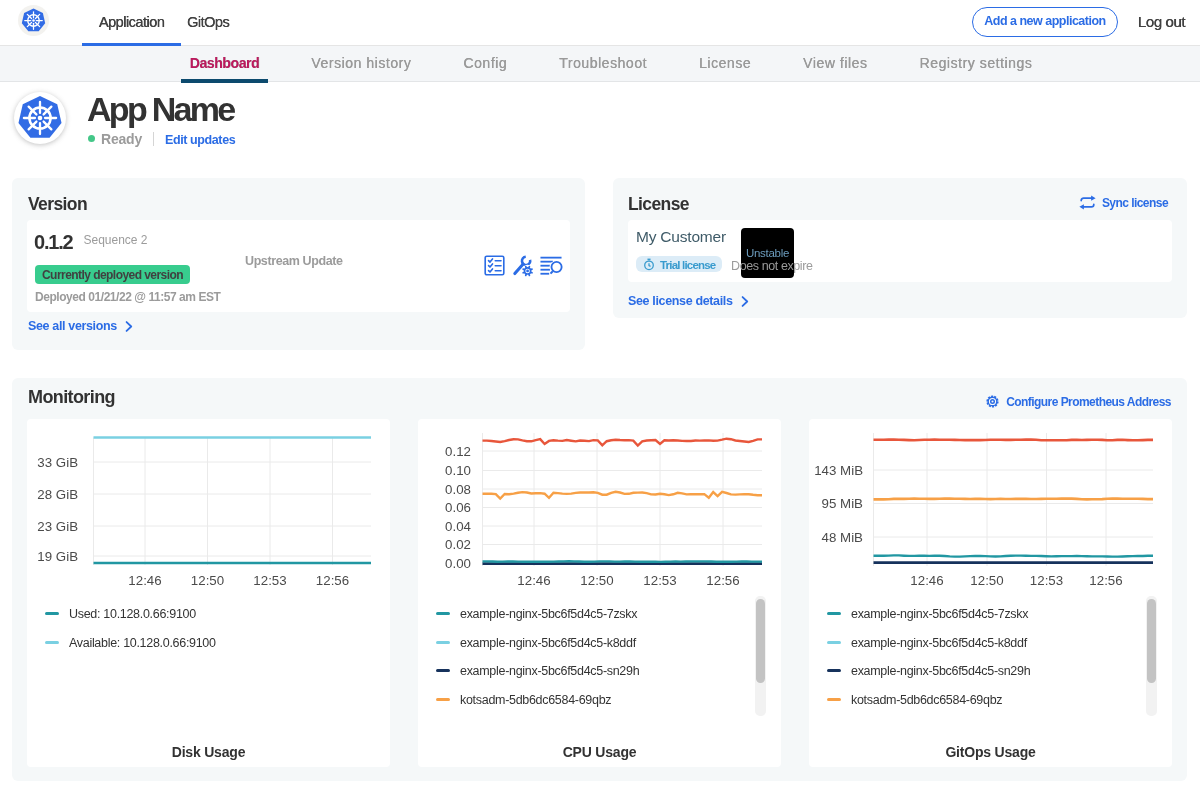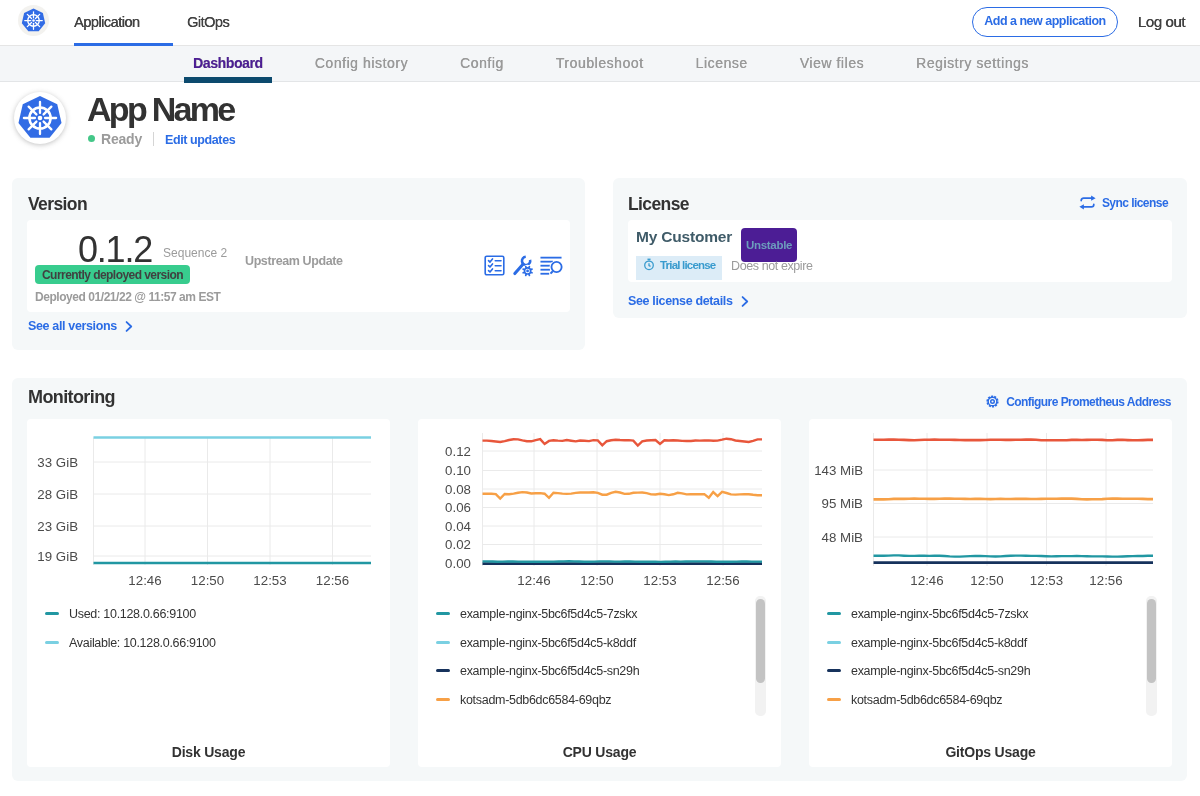--- a/index.html
+++ b/index.html
@@ -2,28 +2,28 @@
 <html><head>
 <meta charset="utf-8">
 <style>
 * { margin:0; padding:0; box-sizing:border-box; }
 html,body { width:1200px; height:796px; background:#fff; font-family:"Liberation Sans", sans-serif; overflow:hidden; }
 #page { position:relative; width:1200px; height:796px; background:#fff; }
 .link { color:#2b6ce5; font-weight:bold; }
 
 #topnav { position:absolute; left:0; top:0; width:1200px; height:46px; background:#fff; border-bottom:1px solid #e5e5e5; }
 #logo-circle { position:absolute; left:18px; top:5px; width:31px; height:31px; border-radius:50%; background:#f3f2ef; }
-#tab-app { position:absolute; left:74px; top:0; width:99px; height:46px; line-height:44px; font-size:14.5px; color:#424242; letter-spacing:-0.5px; text-shadow:0.35px 0 0 #424242; border-bottom:3px solid #2b6ce5; }
+#tab-app { position:absolute; left:82px; top:0; width:99px; height:46px; line-height:44px; text-align:center; font-size:14.5px; color:#424242; letter-spacing:-0.5px; text-shadow:0.35px 0 0 #424242; border-bottom:3px solid #2b6ce5; }
 #tab-gitops { position:absolute; left:180px; top:0; width:56px; height:46px; line-height:44px; text-align:center; font-size:14.5px; color:#424242; letter-spacing:-0.5px; text-shadow:0.35px 0 0 #424242; }
 #add-app-btn { position:absolute; right:82px; top:7px; width:146px; height:30px; line-height:26px; text-align:center; border:1.4px solid #2b6ce5; border-radius:15px; color:#2b6ce5; font-size:12.5px; font-weight:bold; letter-spacing:-0.5px; background:#fff; }
 #logout { position:absolute; right:15px; top:0; height:46px; line-height:44px; font-size:15px; color:#424242; letter-spacing:-0.4px; text-shadow:0.35px 0 0 #424242; }
 
 #subnav { position:absolute; left:0; top:46px; width:1200px; height:36px; background:#f4f6f8; border-bottom:1px solid #e3e5e7; text-align:center; white-space:nowrap; padding-left:22px; }
 #subnav div { display:inline-block; height:36px; line-height:34px; margin:0 17px; padding:0 9px; font-size:14px; color:#9a9a9a; letter-spacing:0.55px; text-shadow:0.3px 0 0 #9a9a9a; }
-#subnav div.active { color:#4c1d95; font-weight:bold; letter-spacing:-0.4px; border-bottom:6px solid #0c4a6e; line-height:33px; }
+#subnav div.active { color:#be185d; font-weight:bold; letter-spacing:-0.4px; border-bottom:4px solid #0c4a6e; line-height:33px; }
 
 #app-icon { position:absolute; left:14px; top:92px; width:52px; height:52px; border-radius:50%; background:#fff; box-shadow:0 1px 5px rgba(120,120,120,0.45); }
 #app-name { position:absolute; left:87px; top:92px; font-size:34px; line-height:1; font-weight:bold; color:#323232; letter-spacing:-2.7px; }
 #status-row { position:absolute; left:88px; top:131px; height:16px; font-size:14px; }
 .green-dot { display:inline-block; width:7px; height:7px; border-radius:50%; background:#44c788; vertical-align:2px; margin-right:6px; }
 #status-row .ready { color:#9b9b9b; font-weight:bold; letter-spacing:-0.2px; }
 #status-row .sep { display:inline-block; width:1px; height:14px; background:#d5d5d5; margin:0 11px; vertical-align:-2px; }
 
 .bigcard { position:absolute; background:#f5f8f9; border-radius:6px; }
 #version-card { left:12px; top:178px; width:573px; height:172px; }
@@ -62,21 +62,21 @@
             <line x1="42.2" y1="42.2" x2="25.3" y2="25.3" stroke="#fff" stroke-width="5" stroke-linecap="round"></line>
             <circle cx="50" cy="50" r="5" fill="#fff"></circle>
           </svg></div>
       </div>
     <div id="tab-app">Application</div>
     <div id="tab-gitops">GitOps</div>
     <div id="add-app-btn">Add a new application</div>
     <div id="logout">Log out</div>
   </div>
 
-  <div id="subnav"><div class="active">Dashboard</div><div>Config history</div><div>Config</div><div>Troubleshoot</div><div>License</div><div>View files</div><div>Registry settings</div></div>
+  <div id="subnav"><div class="active">Dashboard</div><div>Version history</div><div>Config</div><div>Troubleshoot</div><div>License</div><div>View files</div><div>Registry settings</div></div>
 
   <div id="app-icon">
       <div style="position:absolute;left:3px;top:3px;"><svg width="46" height="46" viewBox="0 0 100 100">
           <polygon points="50,2 87.5,20.1 96.8,60.7 70.8,93.2 29.2,93.2 3.2,60.7 12.5,20.1" fill="#326ce5"></polygon>
           <circle cx="50" cy="50" r="23" fill="none" stroke="#fff" stroke-width="5.5"></circle>
           <line x1="50.0" y1="39.0" x2="50.0" y2="15.0" stroke="#fff" stroke-width="5" stroke-linecap="round"></line>
           <line x1="57.8" y1="42.2" x2="74.7" y2="25.3" stroke="#fff" stroke-width="5" stroke-linecap="round"></line>
           <line x1="61.0" y1="50.0" x2="85.0" y2="50.0" stroke="#fff" stroke-width="5" stroke-linecap="round"></line>
           <line x1="57.8" y1="57.8" x2="74.7" y2="74.7" stroke="#fff" stroke-width="5" stroke-linecap="round"></line>
           <line x1="50.0" y1="61.0" x2="50.0" y2="85.0" stroke="#fff" stroke-width="5" stroke-linecap="round"></line>
@@ -85,21 +85,21 @@
           <line x1="42.2" y1="42.2" x2="25.3" y2="25.3" stroke="#fff" stroke-width="5" stroke-linecap="round"></line>
           <circle cx="50" cy="50" r="5" fill="#fff"></circle>
         </svg></div>
     </div>
   <div id="app-name">App Name</div>
   <div id="status-row"><span class="green-dot"></span><span class="ready">Ready</span><span class="sep"></span><a class="link" style="font-size:12.5px;letter-spacing:-0.4px;">Edit updates</a></div>
 
   <div class="bigcard" id="version-card">
     <div class="card-title" style="left:16px;top:16px;font-size:17.5px;">Version</div>
     <div class="whitecard" style="left:15px;top:42px;width:543px;height:92px;">
-      <div style="position:absolute;left:7px;top:12px;line-height:1;"><span style="font-size:36px;font-weight:normal;color:#323232;letter-spacing:-1.2px;margin-left:44px;">0.1.2</span><span style="font-size:12px;color:#9b9b9b;margin-left:11px;vertical-align:5.5px;">Sequence 2</span></div>
+      <div style="position:absolute;left:7px;top:12px;line-height:1;"><span style="font-size:20px;font-weight:bold;color:#323232;letter-spacing:-1.2px;">0.1.2</span><span style="font-size:12px;color:#9b9b9b;margin-left:11px;vertical-align:5.5px;">Sequence 2</span></div>
       <div class="badge-green" style="position:absolute;left:8px;top:45px;">Currently deployed version</div>
       <div style="position:absolute;left:8px;top:70px;font-size:12px;font-weight:bold;color:#9b9b9b;letter-spacing:-0.45px;">Deployed 01/21/22 @ 11:57 am EST</div>
       <div style="position:absolute;left:218px;top:34px;font-size:12.5px;font-weight:bold;color:#9b9b9b;letter-spacing:-0.4px;">Upstream Update</div>
       <div style="position:absolute;left:456px;top:34px;width:80px;display:flex;justify-content:space-between;">
           <svg width="23" height="23" viewBox="0 0 24 24">
             <g fill="none" stroke="#2b6ce5" stroke-width="1.7">
               <rect x="2.3" y="2.3" width="19.4" height="19.4" rx="1.6"></rect>
               <g stroke-linecap="round" stroke-linejoin="round">
                 <path d="M5.8 6.9 L7.3 8.4 L9.9 5.2"></path>
                 <path d="M5.8 12.1 L7.3 13.6 L9.9 10.4"></path>
@@ -148,23 +148,23 @@
 
   <div class="bigcard" id="license-card">
     <div class="card-title" style="left:15px;top:16px;font-size:17.5px;">License</div>
     <div class="toplink" style="right:19px;top:16.5px;"><svg width="17" height="15" viewBox="0 0 17 15" style="vertical-align:-3px;margin-right:6px;">
           <path d="M2.2 5.6 C2.2 3.8 3.4 3.2 4.6 3.2 L13.6 3.2" fill="none" stroke="#2b6ce5" stroke-width="1.7" stroke-linecap="round"></path>
           <polygon points="16.6,3.2 12.1,0.6 12.1,5.8" fill="#2b6ce5"></polygon>
           <path d="M14.8 9.4 C14.8 11.2 13.6 11.8 12.4 11.8 L3.4 11.8" fill="none" stroke="#2b6ce5" stroke-width="1.7" stroke-linecap="round"></path>
           <polygon points="0.4,11.8 4.9,9.2 4.9,14.4" fill="#2b6ce5"></polygon>
         </svg>Sync license</div>
     <div class="whitecard" style="left:15px;top:42px;width:544px;height:62px;">
-      <div style="position:absolute;left:8px;top:8px;font-size:15.5px;font-weight:bold;color:#3f5b68;letter-spacing:-0.2px;">My Customer</div>
-      <div style="position:absolute;left:113px;top:8px;background:#4c1d95;color:#6c9cbd;font-size:11.5px;font-weight:bold;letter-spacing:-0.3px;border-radius:4px;padding:11px 5px;">Unstable</div>
-      <div style="position:absolute;left:8px;top:36px;background:#dcecf7;color:#399bce;font-size:11.5px;font-weight:bold;letter-spacing:-0.8px;border-radius:0;padding:2px 7px 9px;"><svg width="12" height="13" viewBox="0 0 14 14" style="vertical-align:-2px;margin-right:5px;">
+      <div style="position:absolute;left:8px;top:8px;font-size:15.5px;font-weight:normal;color:#3f5b68;letter-spacing:-0.2px;">My Customer</div>
+      <div style="position:absolute;left:113px;top:8px;background:#000000;color:#6c9cbd;font-size:11.5px;font-weight:normal;letter-spacing:-0.3px;border-radius:4px;padding:19px 5px;">Unstable</div>
+      <div style="position:absolute;left:8px;top:36px;background:#dcecf7;color:#399bce;font-size:11.5px;font-weight:bold;letter-spacing:-0.8px;border-radius:6px;padding:2px 7px 1px;"><svg width="12" height="13" viewBox="0 0 14 14" style="vertical-align:-2px;margin-right:5px;">
             <g fill="none" stroke="#399bce" stroke-width="1.5">
               <circle cx="7" cy="8" r="5"></circle>
               <line x1="7" y1="0.9" x2="7" y2="2.3" stroke-width="1.8"></line>
               <line x1="5.2" y1="0.9" x2="8.8" y2="0.9" stroke-width="1.6"></line>
               <path d="M7 5.6 L7 8.2 L8.8 9.2"></path>
             </g>
           </svg>Trial license</div>
       <div style="position:absolute;left:103px;top:39px;font-size:12.5px;color:#9b9b9b;letter-spacing:-0.4px;">Does not expire</div>
     </div>
     <div class="seelink" style="left:15px;top:116px;">See license details <svg width="8" height="11" viewBox="0 0 9 12" style="vertical-align:-1.5px;margin-left:5px;">

